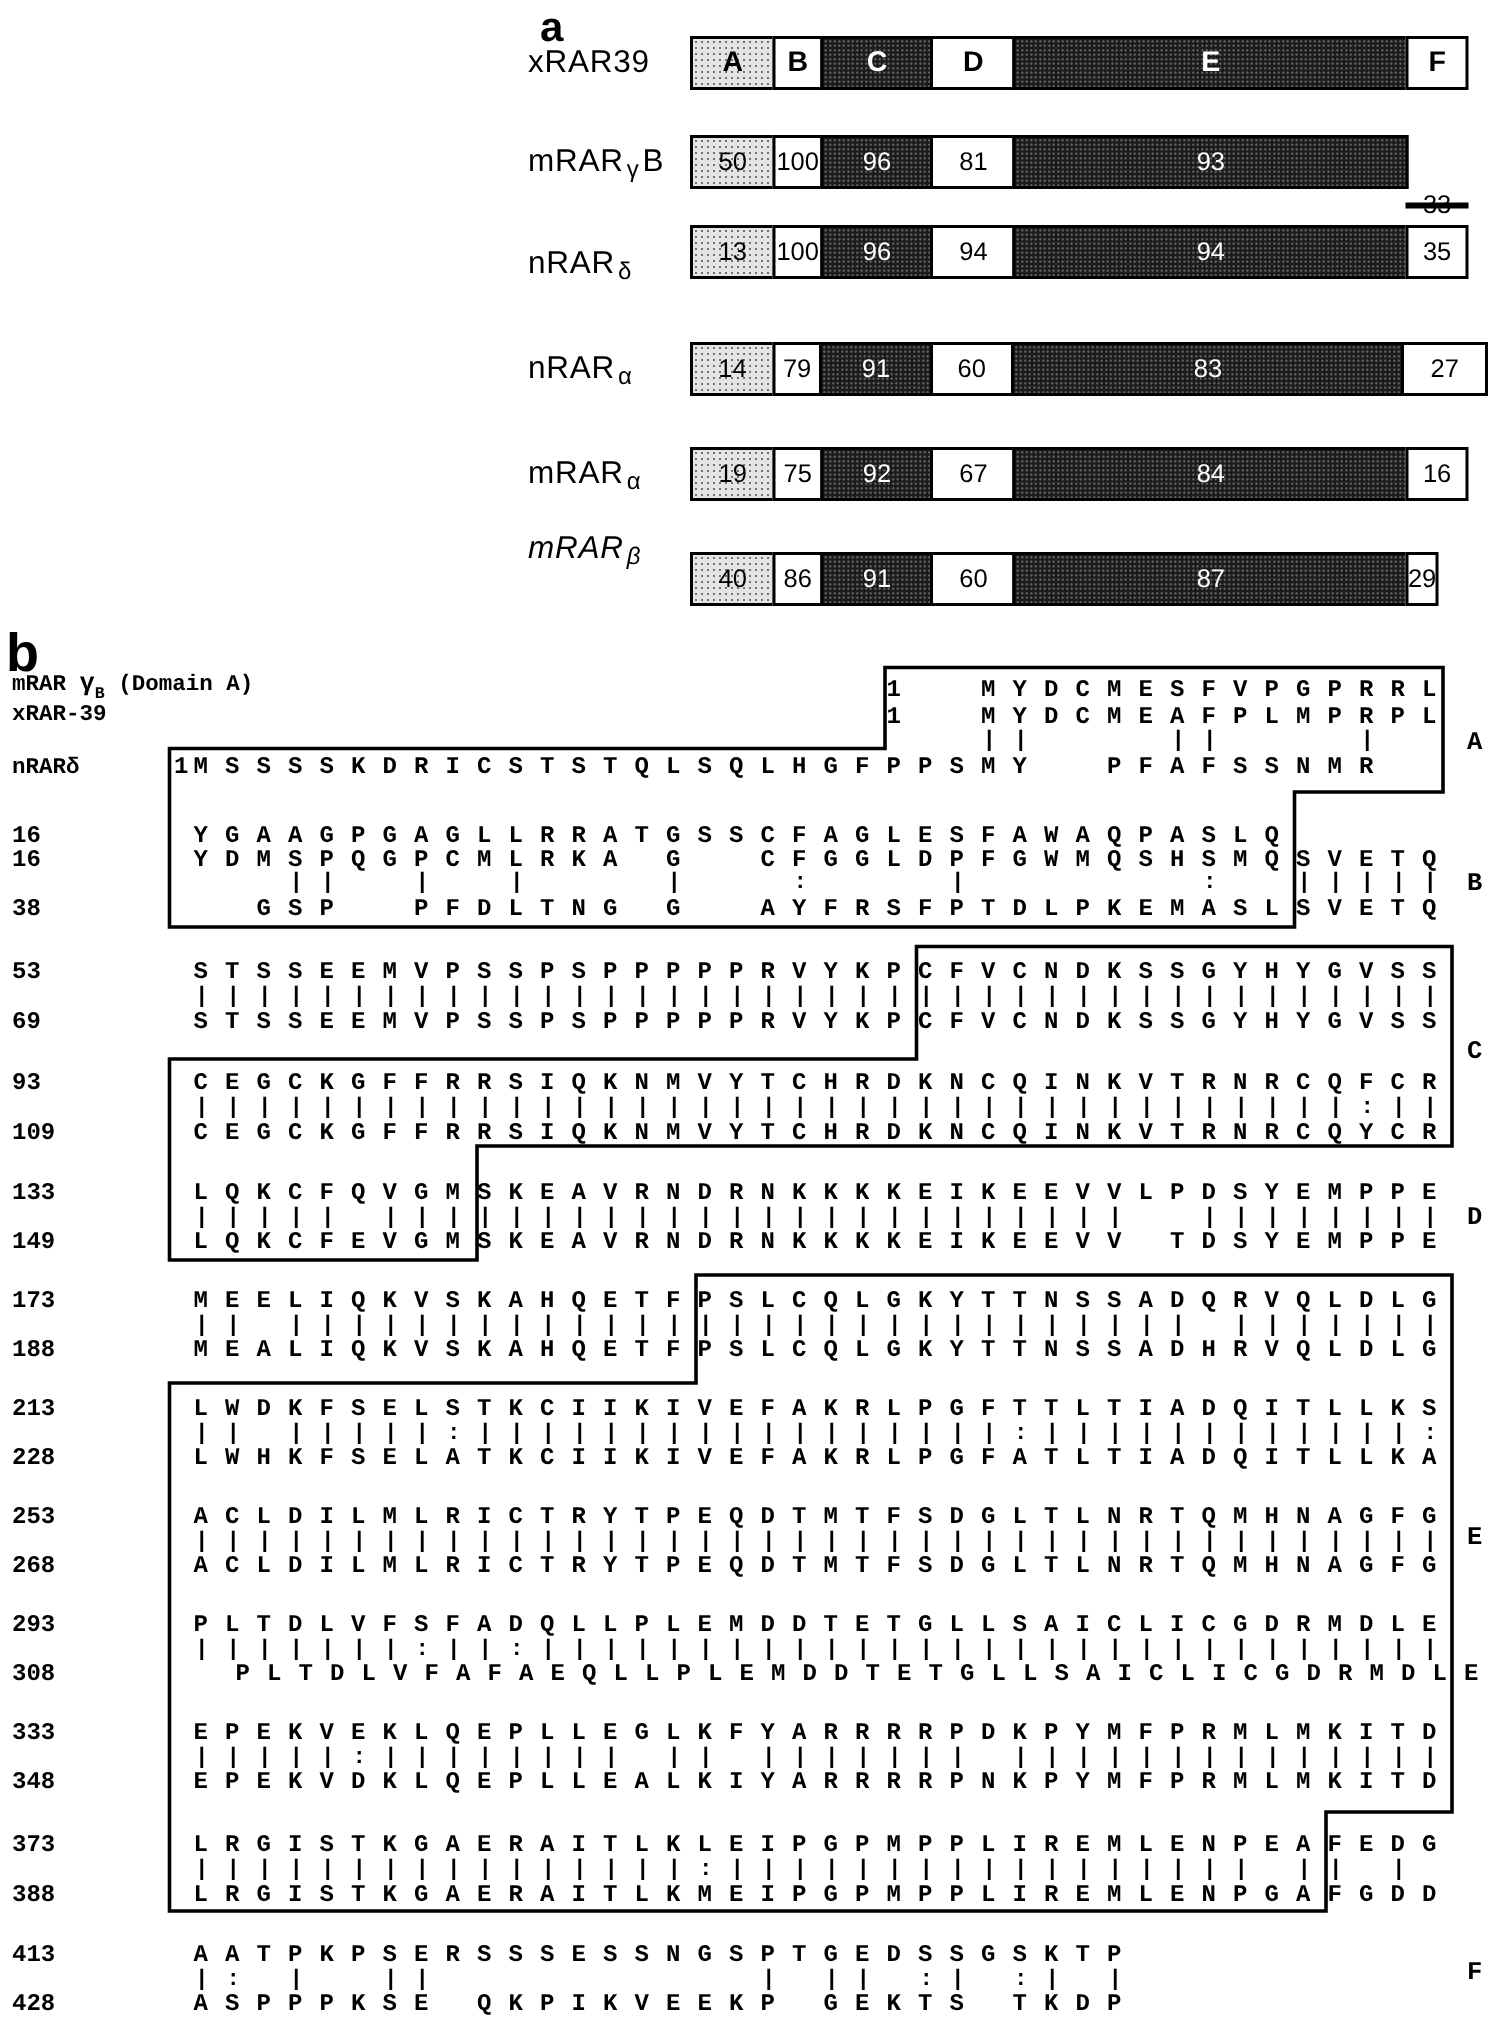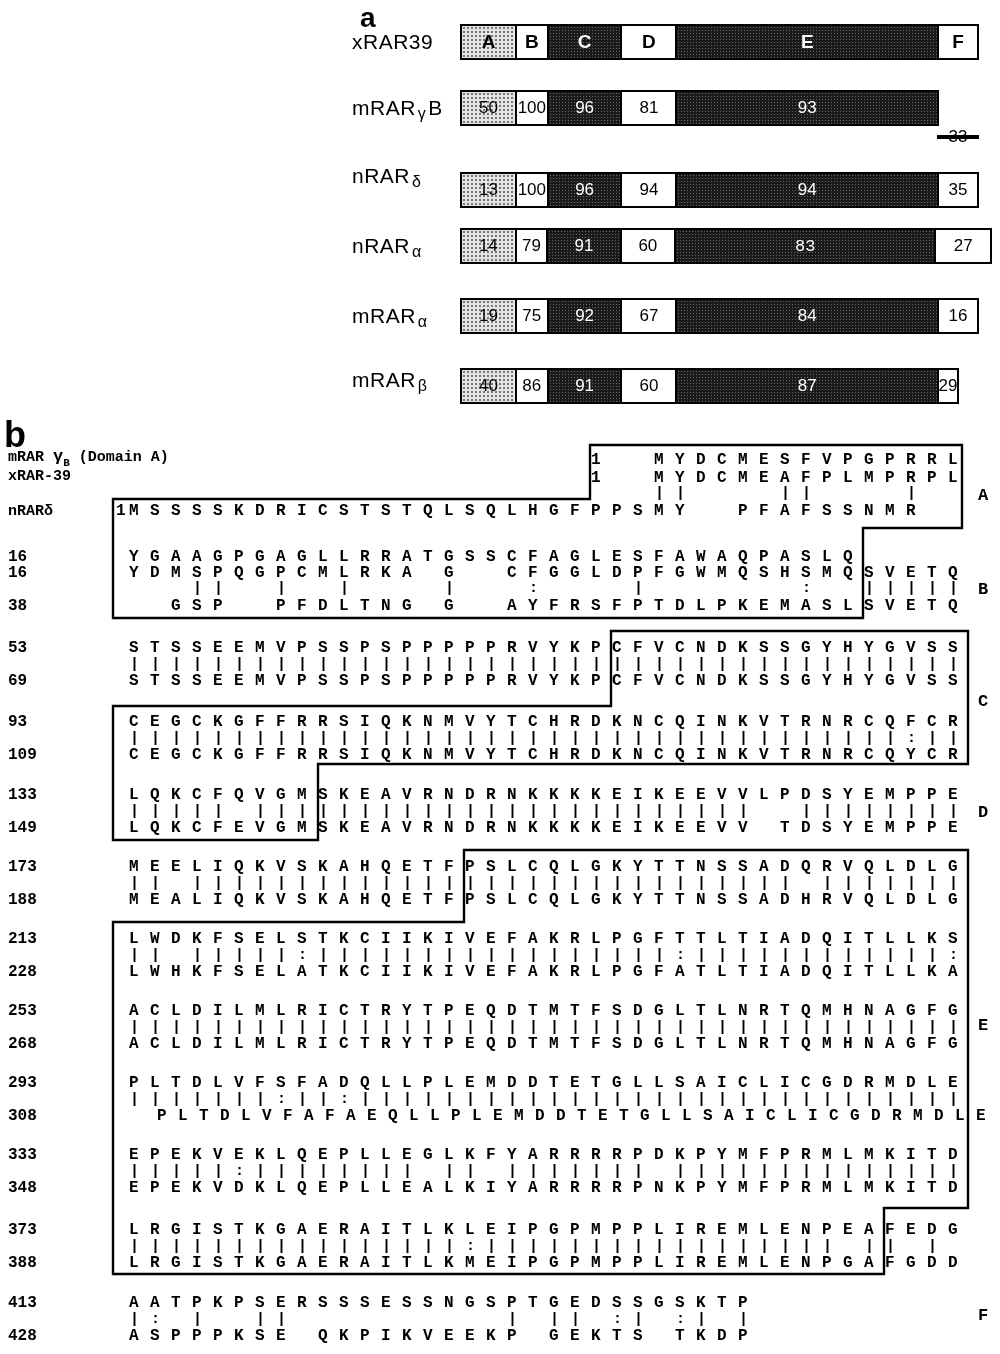--- a/index.html
+++ b/index.html
@@ -53,47 +53,47 @@
       <div class="abs alabel" style="left: 352px; top: 96px;">mRAR<span class="gk">γ</span><span>B</span></div>
       <div class="abs abar" style="left: 460px; top: 90px; width: 532px;">
         <div class="seg light" style="width: 57px;">50</div>
         <div class="seg white" style="width: 34px;">100</div>
         <div class="seg dark" style="width: 76px;">96</div>
         <div class="seg white" style="width: 57px;">81</div>
         <div class="seg dark" style="width: 264px;">93</div>
         <div class="seg white" style="width: 42px; margin-top: 45px;">33</div>
       </div>
       <div class="abs alabel" style="left: 352px; top: 164px;">nRAR<span class="gk">δ</span></div>
-      <div class="abs abar" style="left: 460px; top: 172px; width: 532px;">
+      <div class="abs abar" style="left: 460px; top: 150px; width: 532px;">
         <div class="seg light" style="width: 57px;">13</div>
         <div class="seg white" style="width: 34px;">100</div>
         <div class="seg dark" style="width: 76px;">96</div>
         <div class="seg white" style="width: 57px;">94</div>
         <div class="seg dark" style="width: 264px;">94</div>
         <div class="seg white" style="width: 42px;">35</div>
       </div>
       <div class="abs alabel" style="left: 352px; top: 234px;">nRAR<span class="gk">α</span></div>
       <div class="abs abar" style="left: 460px; top: 228px; width: 532px;">
         <div class="seg light" style="width: 57px;">14</div>
         <div class="seg white" style="width: 34px;">79</div>
         <div class="seg dark" style="width: 76px;">91</div>
         <div class="seg white" style="width: 57px;">60</div>
-        <div class="seg dark" style="width: 264px; font-family: Liberation Mono, monospace;">83</div>
+        <div class="seg dark" style="width: 264px;">83</div>
         <div class="seg white" style="width: 58px;">27</div>
       </div>
       <div class="abs alabel" style="left: 352px; top: 304px;">mRAR<span class="gk">α</span></div>
       <div class="abs abar" style="left: 460px; top: 298px; width: 532px;">
         <div class="seg light" style="width: 57px;">19</div>
         <div class="seg white" style="width: 34px;">75</div>
         <div class="seg dark" style="width: 76px;">92</div>
         <div class="seg white" style="width: 57px;">67</div>
         <div class="seg dark" style="width: 264px;">84</div>
         <div class="seg white" style="width: 42px;">16</div>
       </div>
-      <div class="abs alabel" style="left: 352px; top: 368px;">mRAR<span class="gk">β</span></div>
+      <div class="abs alabel" style="left: 352px; top: 354px; font-style: italic;">mRAR<span class="gk">β</span></div>
       <div class="abs abar" style="left: 460px; top: 368px; width: 532px;">
         <div class="seg light" style="width: 57px;">40</div>
         <div class="seg white" style="width: 34px;">86</div>
         <div class="seg dark" style="width: 76px;">91</div>
         <div class="seg white" style="width: 57px;">60</div>
         <div class="seg dark" style="width: 264px;">87</div>
         <div class="seg white" style="width: 22px;">29</div>
       </div>
     </div>
 

